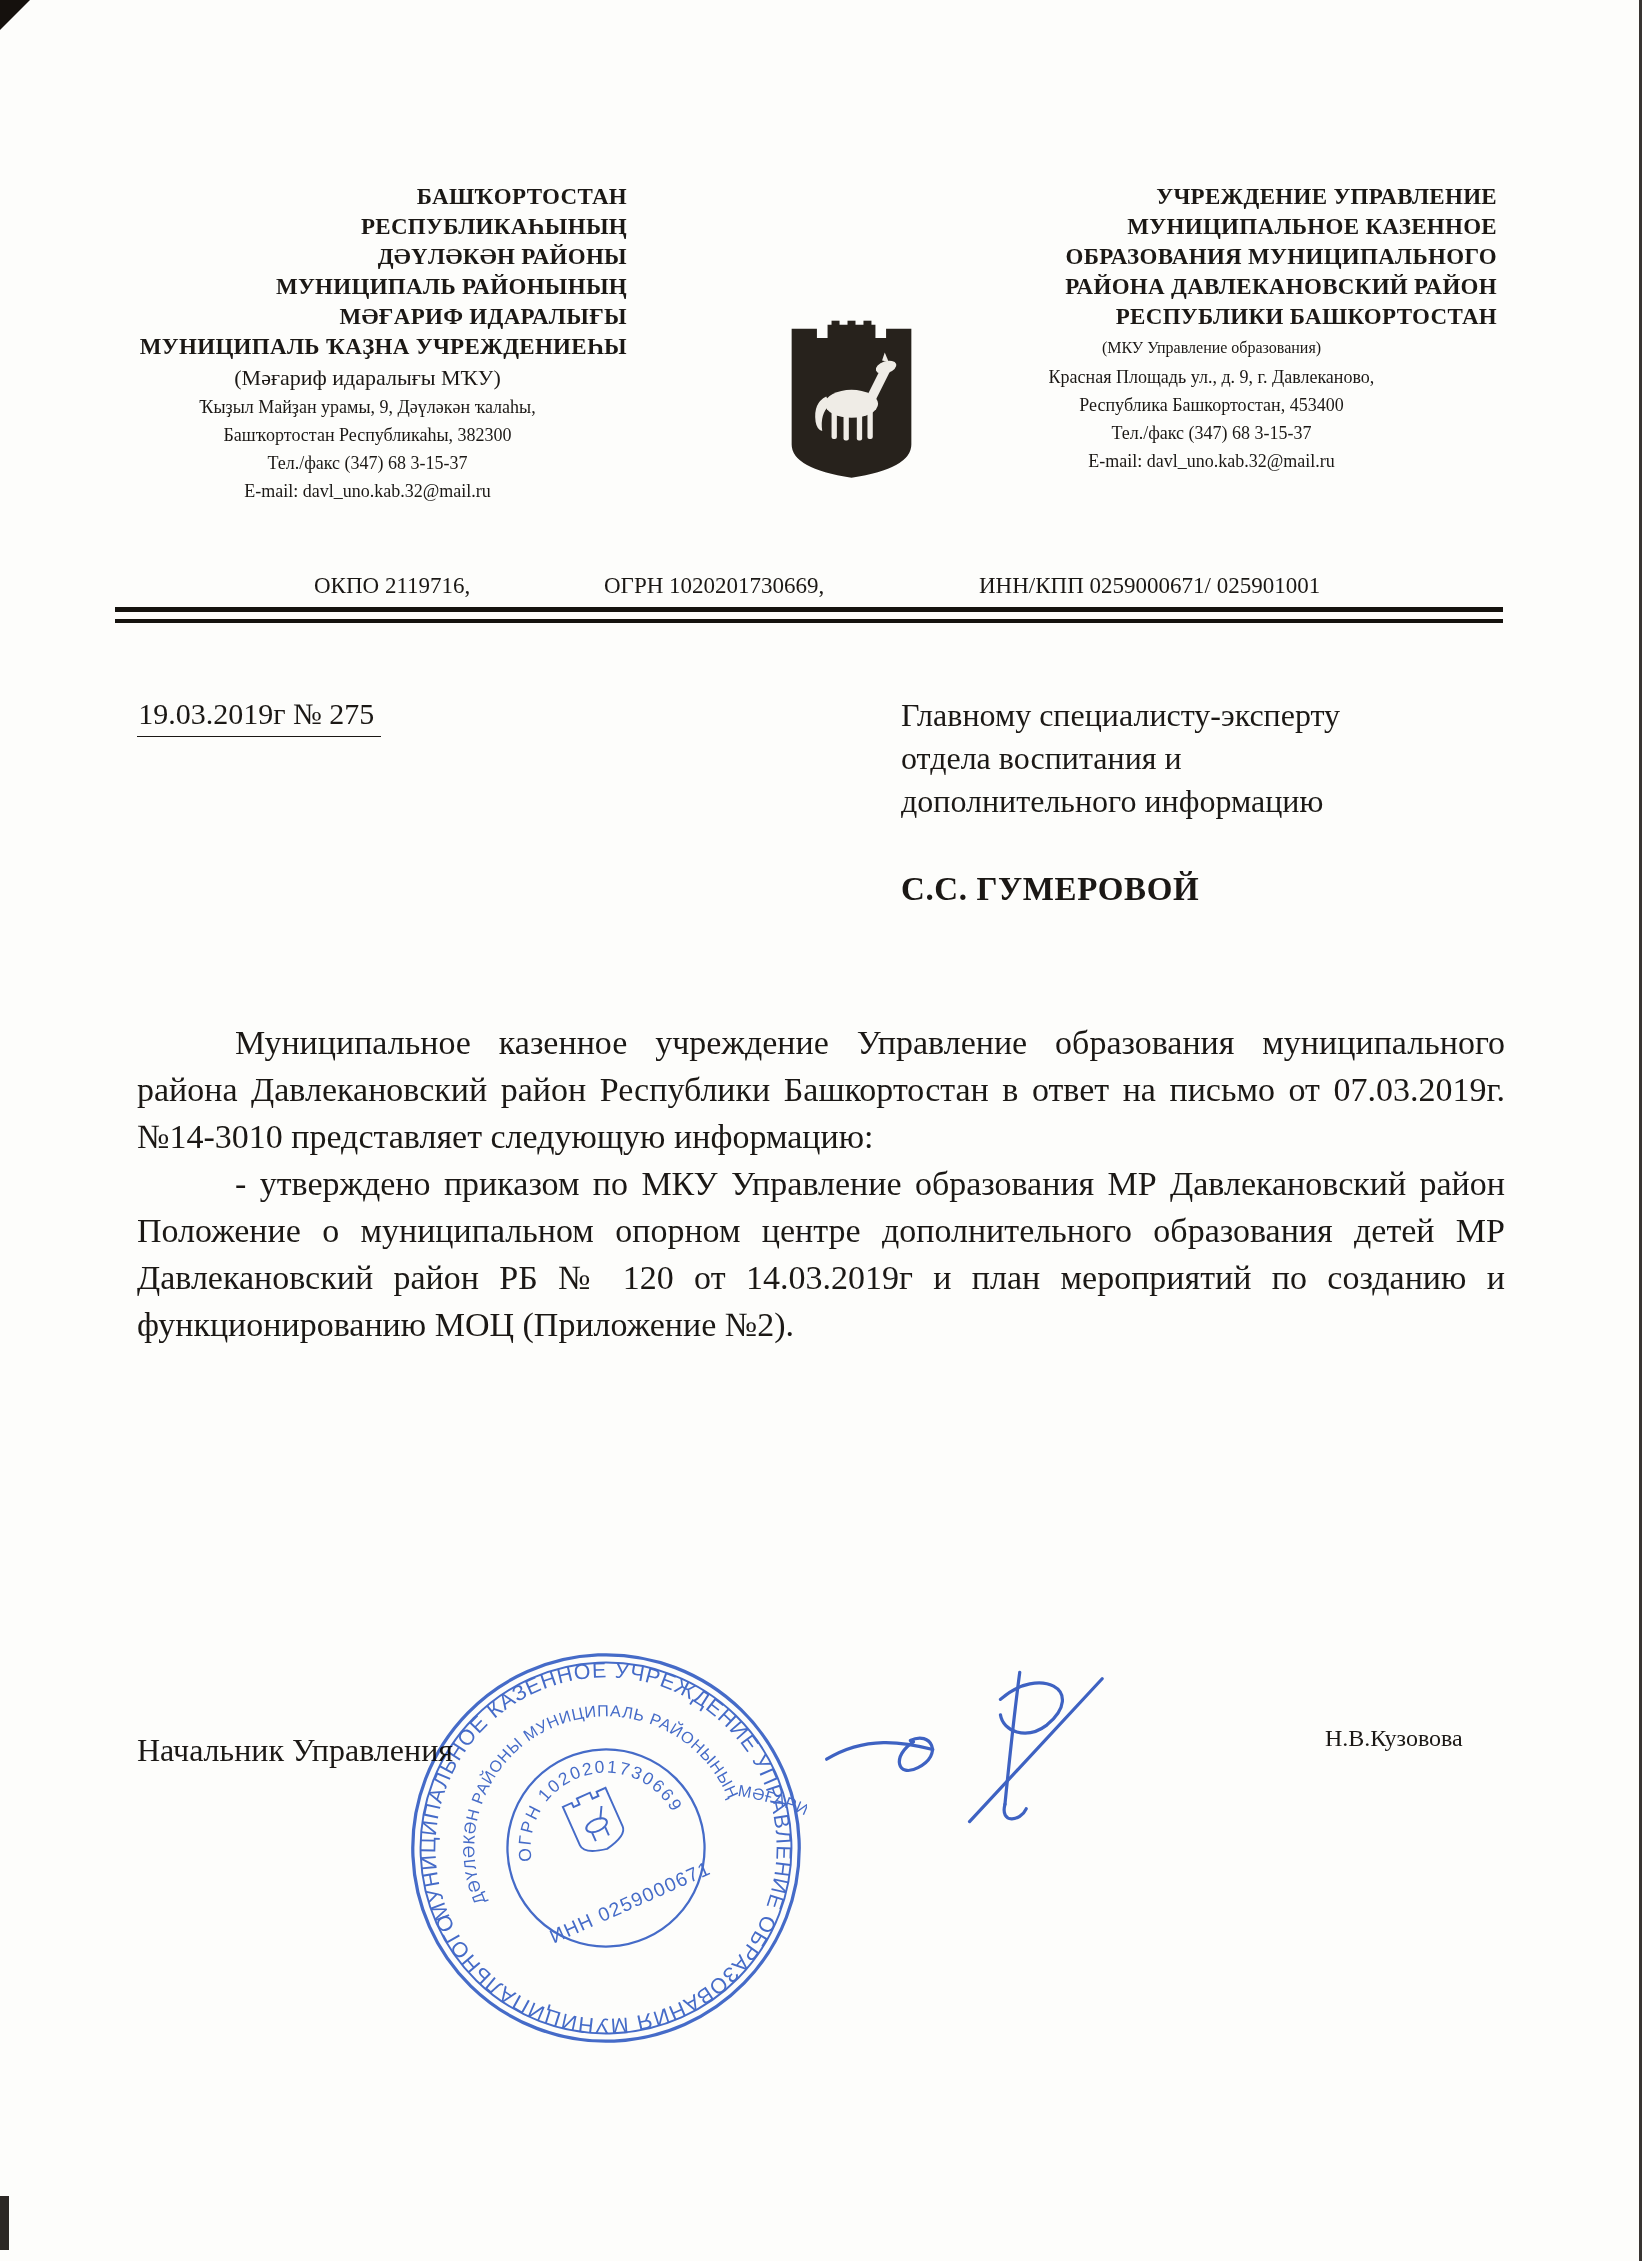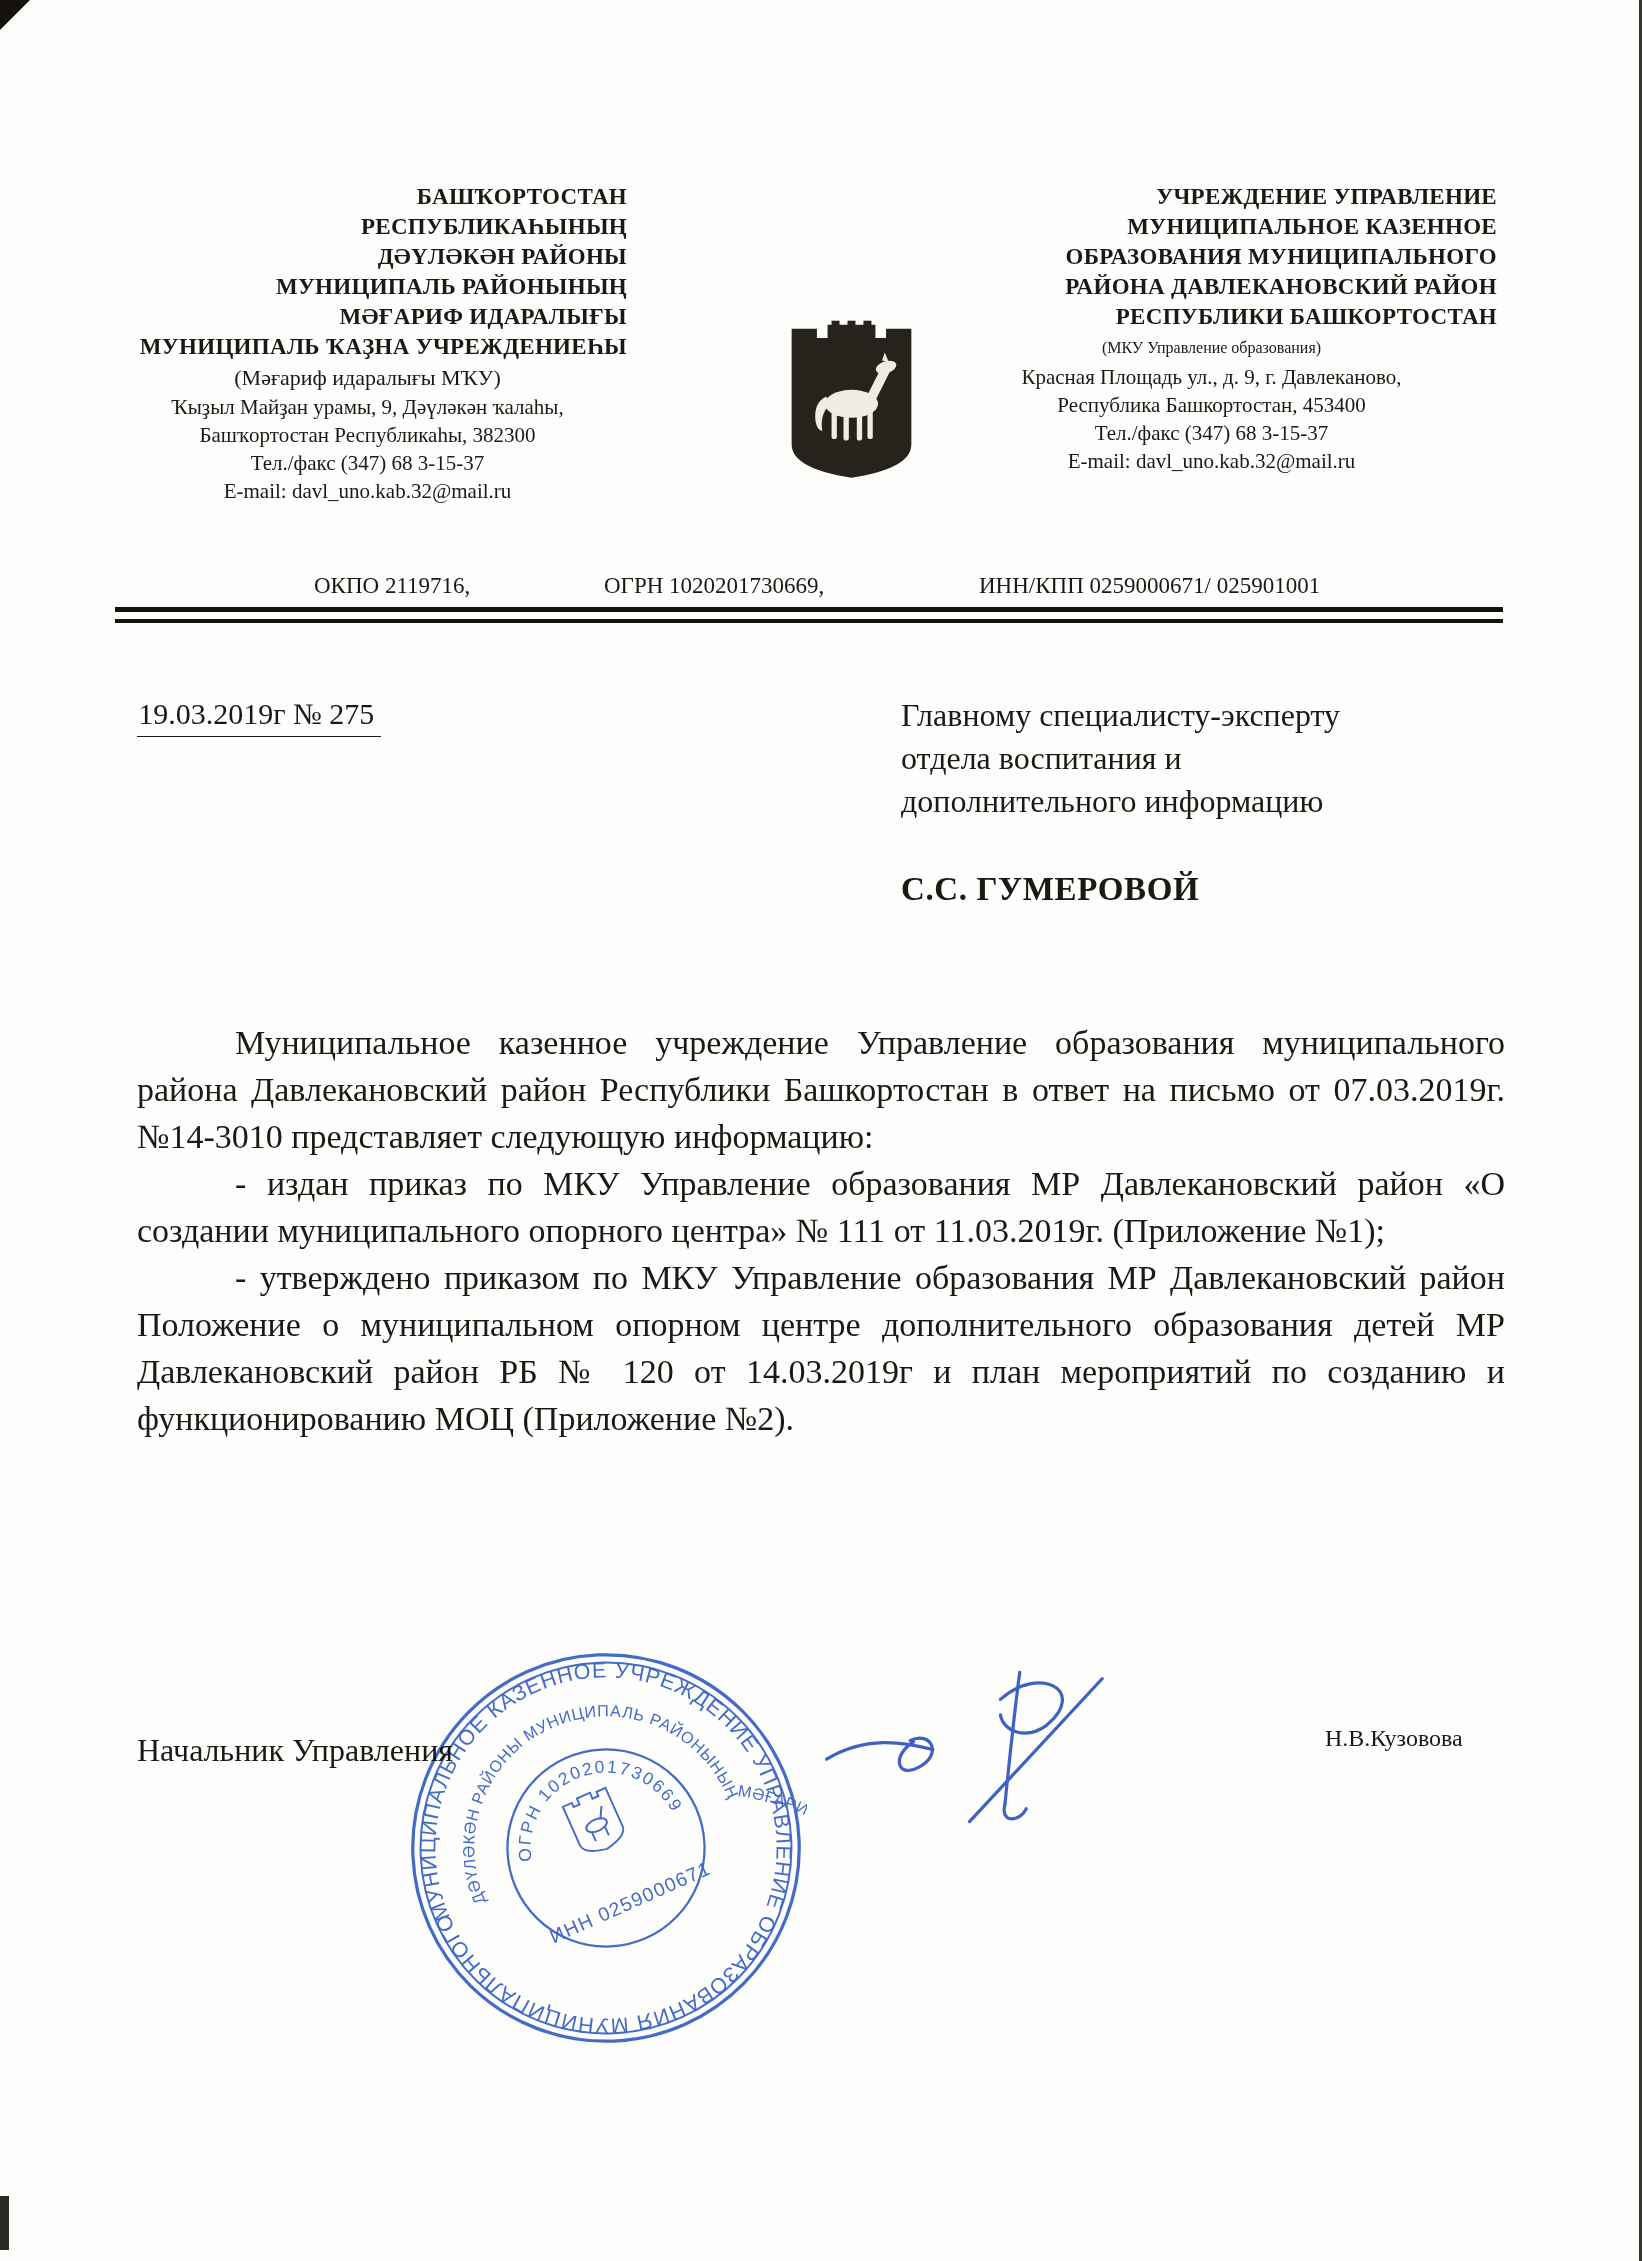--- a/index.html
+++ b/index.html
@@ -11,21 +11,21 @@
   .artifact{position:absolute;background:#15110d;}
   .corner-tl{left:0;top:0;width:30px;height:30px;clip-path:polygon(0 0,100% 0,0 100%);}
   .edge-right{right:0;top:0;width:4.5px;height:2261px;opacity:.85;}
   .mark-bl{left:0;top:2196px;width:9px;height:54px;opacity:.9;}
   
   .hdr-left{position:absolute;left:108px;top:182px;width:519px;text-align:center;}
   .hdr-right{position:absolute;left:926px;top:182px;width:571px;text-align:center;}
   .org-name{font-weight:700;font-size:23px;line-height:30px;letter-spacing:0.3px;text-align:right;}
   .org-sub{font-size:22px;line-height:30px;margin-top:1.3px;}
   .hdr-right .org-sub{font-family:Liberation Serif, serif;font-size:16px;}
-  .org-info{font-size:21px;line-height:28px;}
+  .org-info{font-size:18px;line-height:28px;}
   .emblem{position:absolute;left:785px;top:320px;width:133px;height:161px;}
   
   .req{position:absolute;top:573px;font-size:23px;}
   .req-okpo{left:314px;}
   .req-ogrn{left:604px;}
   .req-inn{left:979px;}
   .double-rule{position:absolute;left:115px;top:607px;width:1388px;height:7px;
     border-top:5.8px solid #15120e;border-bottom:4.5px solid #15120e;}
   
   .date-line{position:absolute;left:137px;top:697px;font-size:30px;
@@ -107,21 +107,20 @@
 
   <div class="addressee">
     <div>Главному специалисту-эксперту</div>
     <div>отдела воспитания и</div>
     <div>дополнительного информацию</div>
   </div>
   <div class="addressee-name">С.С. ГУМЕРОВОЙ</div>
 
   <div class="body-text">
     <p>Муниципальное казенное учреждение Управление образования муниципального района Давлекановский район Республики Башкортостан в ответ на письмо от 07.03.2019г. №14-3010 представляет следующую информацию:</p>
-    <p>- издан приказ по МКУ Управление образования МР Давлекановский район «О создании муниципального опорного центра» № 111 от 11.03.2019г. (Приложение №1);</p>
     <p>- утверждено приказом по МКУ Управление образования МР Давлекановский район Положение о муниципальном опорном центре дополнительного образования детей МР Давлекановский район РБ № 120 от 14.03.2019г и план мероприятий по созданию и функционированию МОЦ (Приложение №2).</p>
   </div>
 
   <div class="sig-title">Начальник Управления</div>
   <div class="sig-name">Н.В.Кузовова</div>
 
   <div class="stamp">
     <svg viewBox="0 0 620 620" width="402" height="402" xmlns="http://www.w3.org/2000/svg">
       <defs>
         <path id="ring-a" d="M47,310 a263,263 0 1,1 526,0 a263,263 0 1,1 -526,0"></path>

